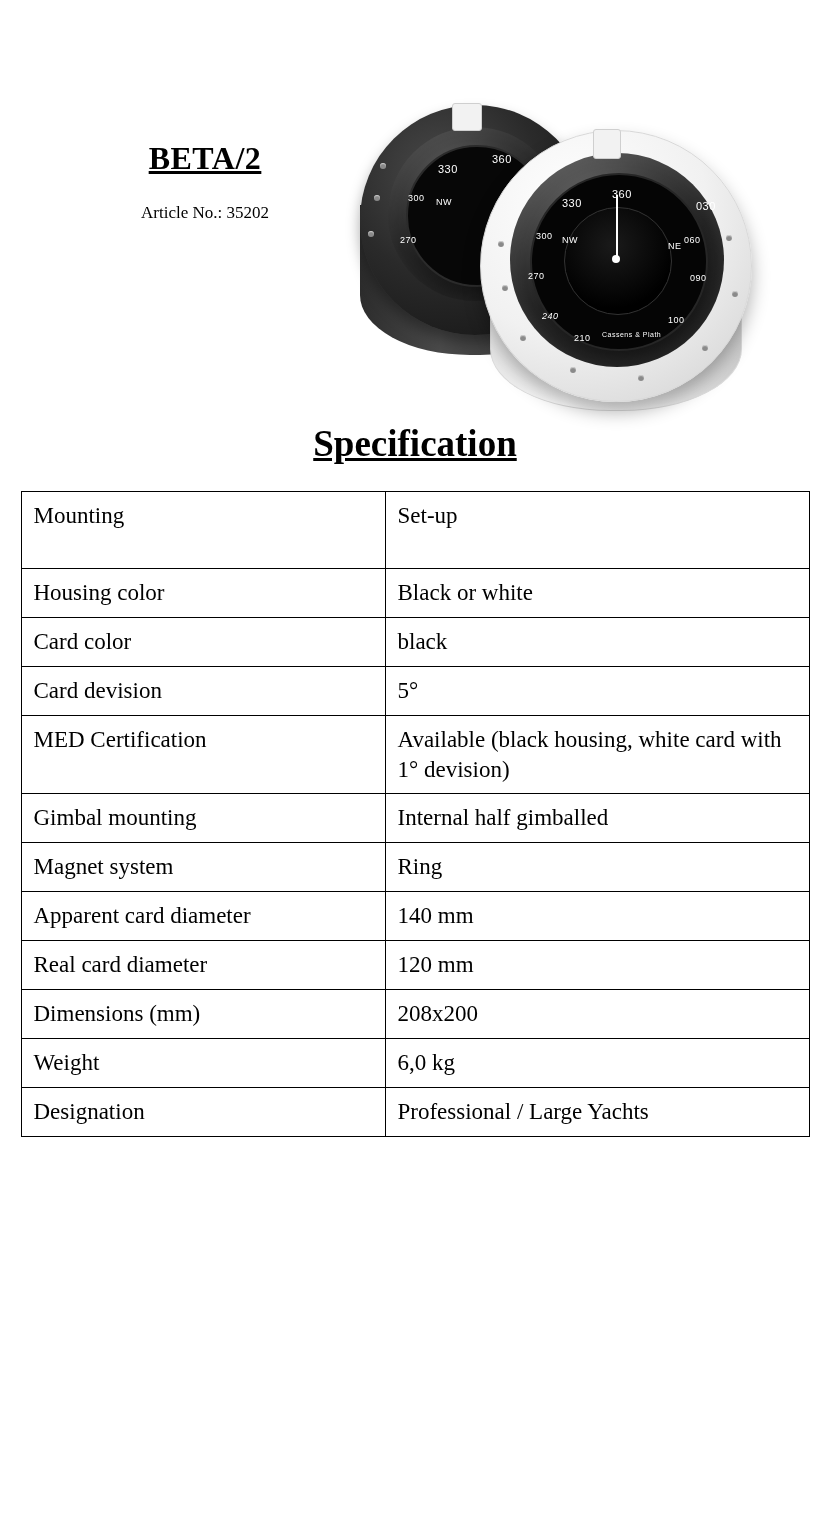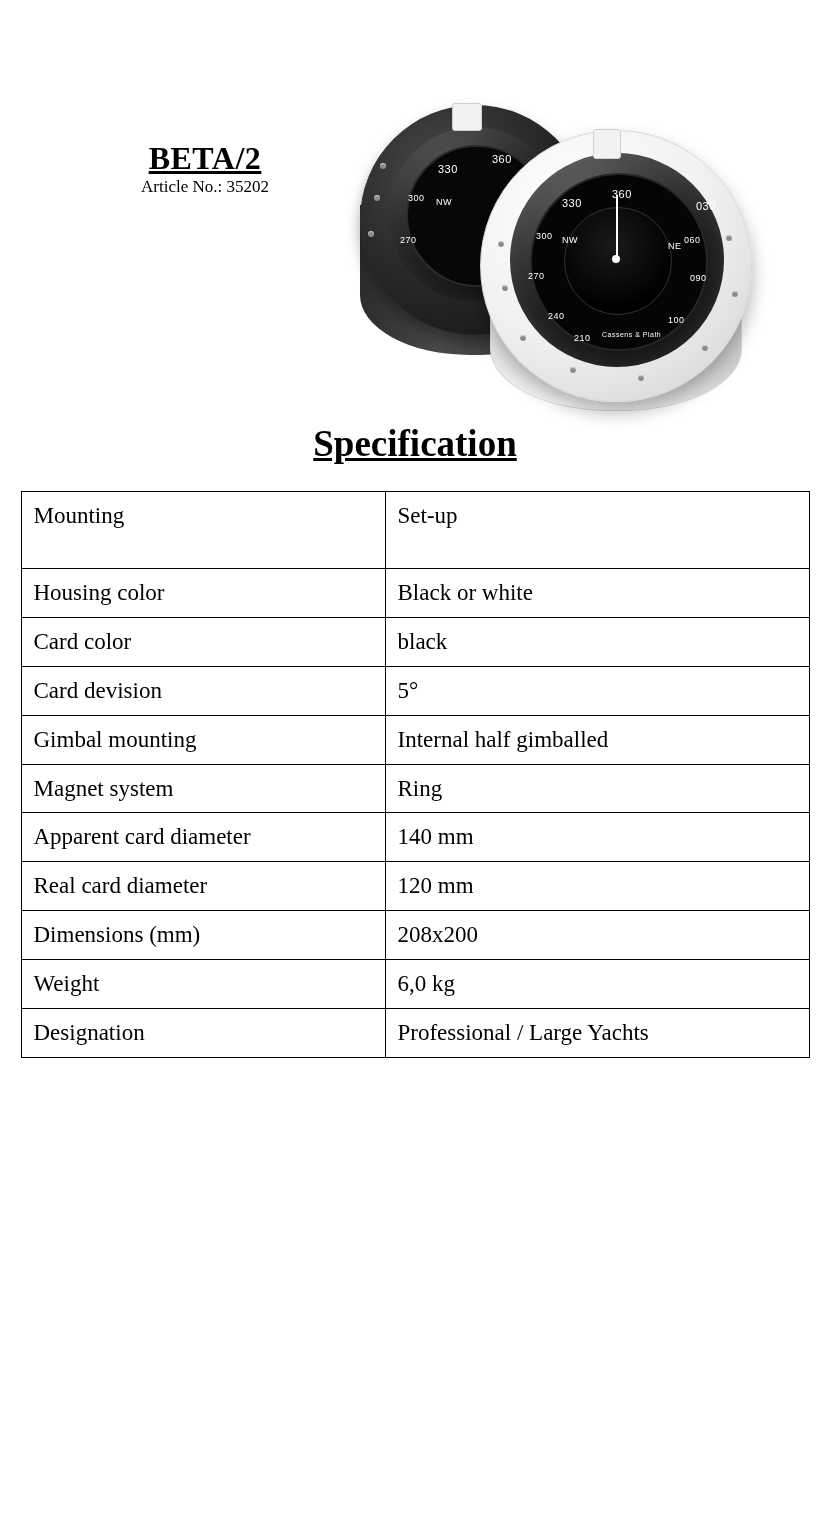--- a/index.html
+++ b/index.html
@@ -39,20 +39,21 @@
   .product-title {
     font-family: "Liberation Serif", serif;
     font-size: 32px;
     font-weight: bold;
     text-decoration: underline;
     letter-spacing: 0.5px;
     margin: 0;
   }
 
   .article-no {
+    margin-top: 26px;
     font-size: 17px;
     font-family: "Liberation Serif", serif;
   }
 
   
   .photo {
     position: absolute;
     left: 350px;
     top: 45px;
     width: 450px;
@@ -260,21 +261,21 @@
 
       <div class="lubber-knob" style="left:243px; top:84px; width:26px; height:28px;"></div>
 
       <div class="degree-label" style="left:212px; top:152px;">330</div>
       <div class="degree-label" style="left:262px; top:143px;">360</div>
       <div class="degree-label" style="left:306px; top:155px;padding-left:40px;">030</div>
       <div class="degree-label small" style="left:186px; top:186px;">300</div>
       <div class="degree-label small" style="left:334px; top:190px;">060</div>
       <div class="degree-label small" style="left:178px; top:226px;">270</div>
       <div class="degree-label small" style="left:340px; top:228px;">090</div>
-      <div class="degree-label small" style="left:198px; top:266px;">240</div>
+      <div class="degree-label small" style="left:192px; top:266px;font-style:italic;">240</div>
       <div class="degree-label small" style="left:318px; top:270px;">100</div>
       <div class="degree-label small" style="left:224px; top:288px;">210</div>
       <div class="degree-label small" style="left:212px; top:190px;">NW</div>
       <div class="degree-label small" style="left:318px; top:196px;">NE</div>
       <div class="degree-label small" style="left:252px; top:286px; font-size:7px;">Cassens &amp; Plath</div>
 
       <div class="bezel-screw" style="left:148px; top:196px;"></div>
       <div class="bezel-screw" style="left:152px; top:240px;"></div>
       <div class="bezel-screw" style="left:170px; top:290px;"></div>
       <div class="bezel-screw" style="left:220px; top:322px;"></div>
@@ -299,20 +300,24 @@
       </tr>
       <tr>
         <td class="label-cell">Card color</td>
         <td class="value-cell">black</td>
       </tr>
       <tr>
         <td class="label-cell">Card devision</td>
         <td class="value-cell">5°</td>
       </tr>
       <tr>
+        <td class="label-cell">MED Certification</td>
+        <td class="value-cell">Available (black housing, white card with 1° devision)</td>
+      </tr>
+      <tr>
         <td class="label-cell">Gimbal mounting</td>
         <td class="value-cell">Internal half gimballed</td>
       </tr>
       <tr>
         <td class="label-cell">Magnet system</td>
         <td class="value-cell">Ring</td>
       </tr>
       <tr>
         <td class="label-cell">Apparent card diameter</td>
         <td class="value-cell">140 mm</td>

